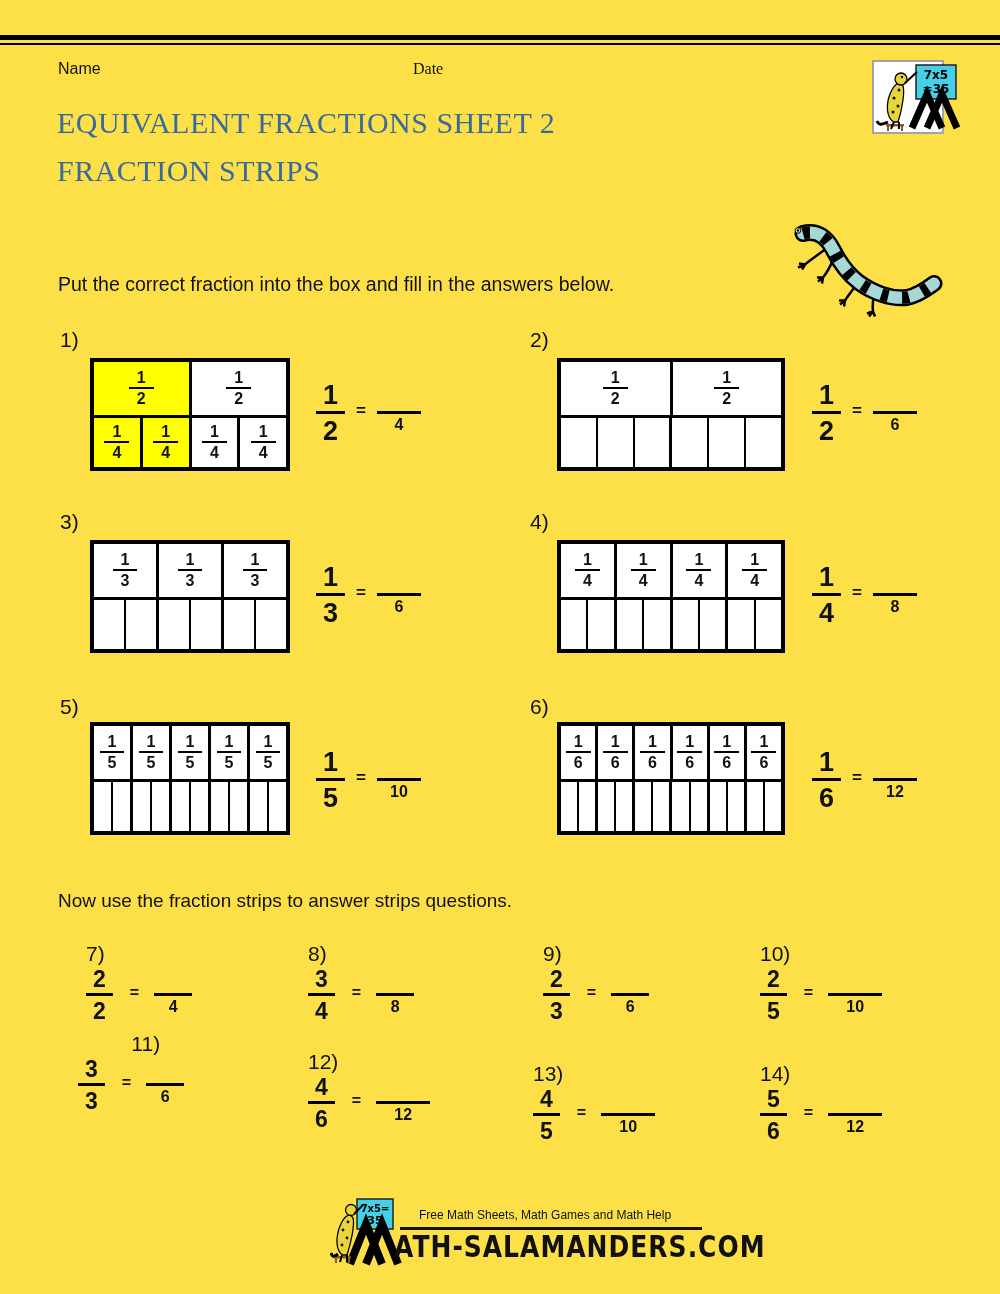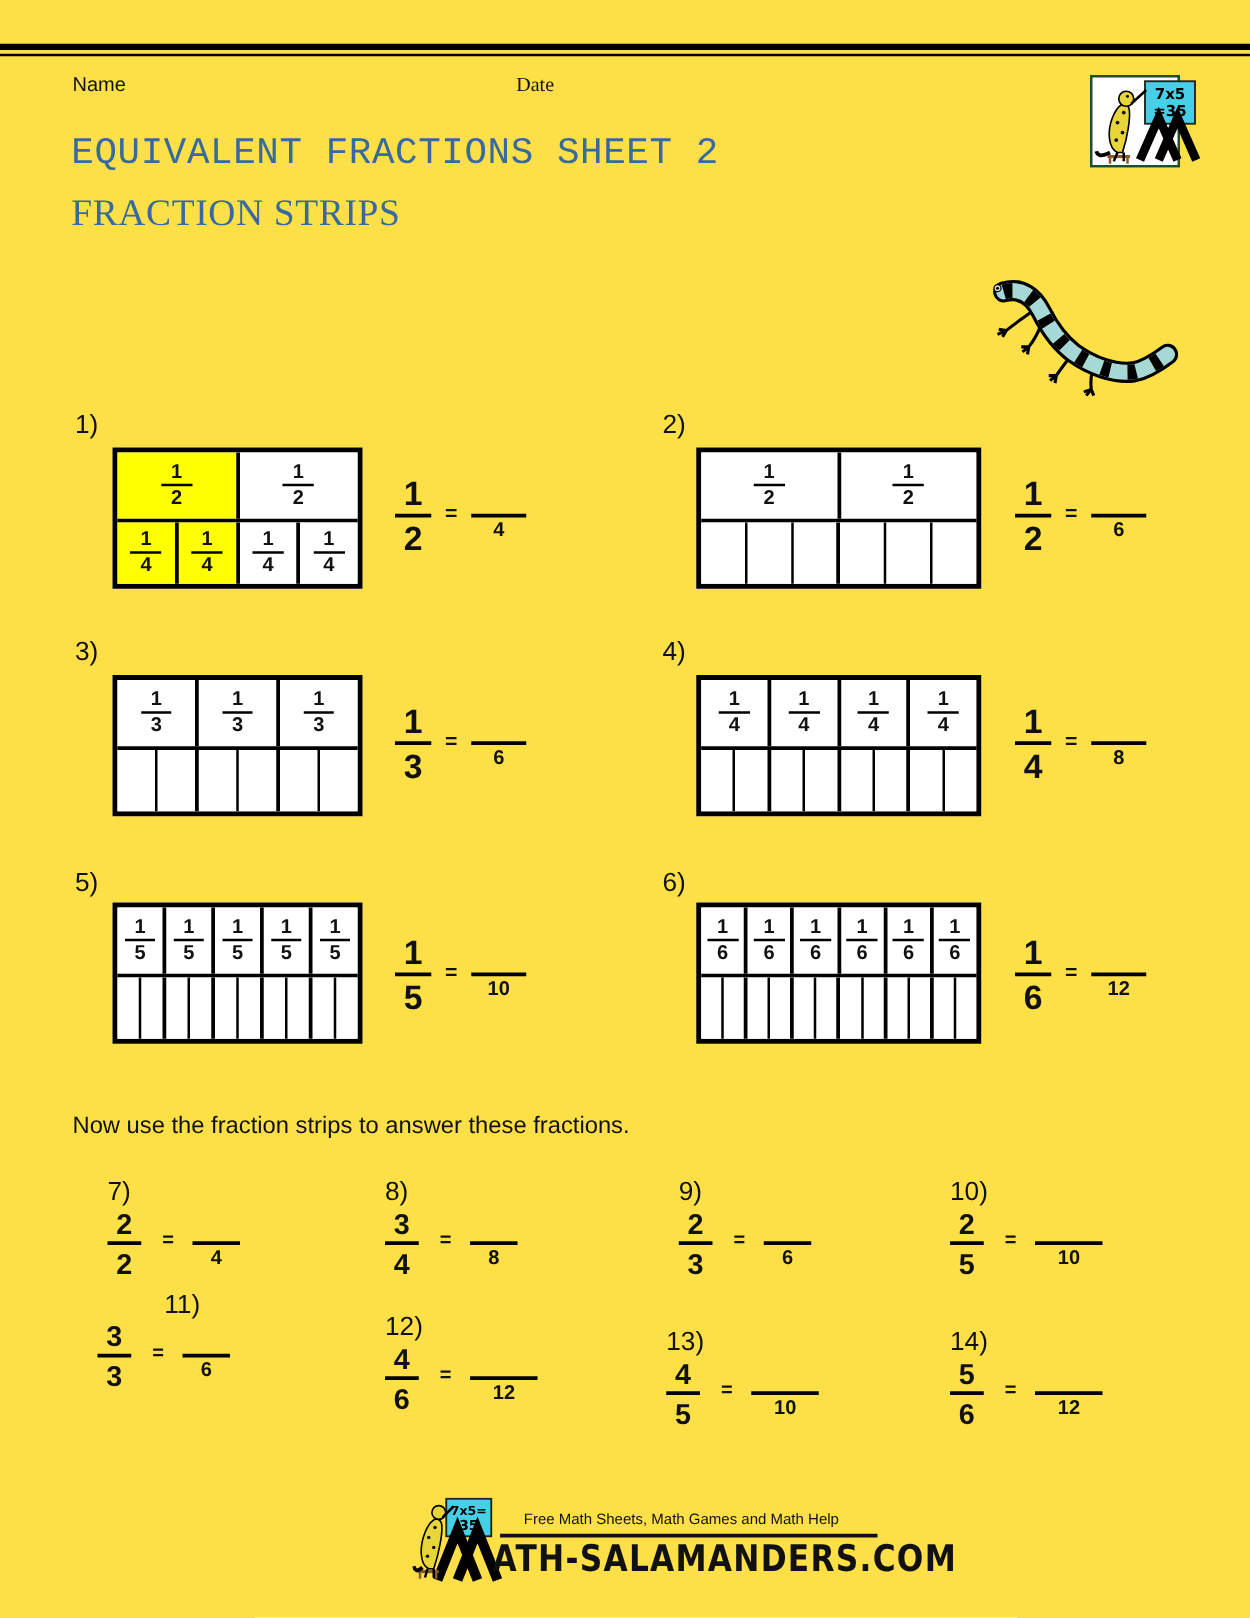--- a/index.html
+++ b/index.html
@@ -3,27 +3,27 @@
 <meta charset="utf-8">
 <style>
   html,body{margin:0;padding:0;background:#fff;}
   .sheet{position:relative;width:1000px;height:1294px;background:#fde047;overflow:hidden;
          font-family:"Liberation Sans",sans-serif;color:#111;}
   
   .rule-thick{position:absolute;left:0;top:35px;width:1000px;height:5px;background:#000;}
   .rule-thin{position:absolute;left:0;top:43px;width:1000px;height:2px;background:#000;}
   .name-label{position:absolute;left:58px;top:60px;font-size:16px;}
   .date-label{position:absolute;left:413px;top:60px;font-size:16px;font-family:Liberation Serif, serif;}
-  .title1{position:absolute;left:57px;top:106px;font-family:Liberation Mono, monospace;
+  .title1{position:absolute;left:57px;top:106px;font-family:Liberation Serif, serif;
           font-size:30px;color:#376A9E;letter-spacing:.5px;}
   .title2{position:absolute;left:57px;top:154px;font-family:Liberation Serif, serif;
           font-size:30px;color:#376A9E;letter-spacing:.5px;}
   .instr1{position:absolute;left:58px;top:221px;font-size:19.5px;}
   .instr2{position:absolute;left:58px;top:273px;font-size:19.5px;}
-  .corner-logo{position:absolute;left:872px;top:60px;width:72px;height:74px;border:2px solid #14532d;
+  .corner-logo{position:absolute;left:872px;top:60px;width:72px;height:74px;border:2px solid #a3a3a3;
                background:#fff;box-sizing:border-box;}
   .lizard{position:absolute;left:783px;top:218px;width:160px;height:108px;}
 
   
   .sp{position:absolute;width:470px;height:180px;}
   .colL{left:60px;} .colR{left:530px;}
   .rA{top:328px;} .rB{top:510px;} .rC{top:695px;}
   .pnum{position:absolute;left:0;top:0;font-size:21px;}
   .strip{position:absolute;top:30px;height:113px;border:4px solid #000;box-sizing:border-box;
          display:flex;flex-direction:column;background:#fff;}
@@ -113,20 +113,21 @@
         <circle cx="19" cy="50" r="1.5" fill="#111"></circle>
         <circle cx="25" cy="28" r="1.5" fill="#111"></circle>
         <circle cx="28" cy="15" r="1.2" fill="#111"></circle>
       </g>
     </svg>
   </div>
 
   <div class="title1">EQUIVALENT FRACTIONS SHEET 2</div>
   <div class="title2">FRACTION STRIPS</div>
 
+  <div class="instr2">Put the correct fraction into the box and fill in the answers below.</div>
 
   <svg class="lizard" viewBox="0 0 160 105">
     <g stroke="#000" stroke-width="2.5" fill="none">
       <path d="M42 30 C34 36 28 40 22 45 M22 45 l-6 -1 M22 45 l-3 5 M22 45 l-7 3"></path>
       <path d="M50 40 C47 48 44 53 40 58 M40 58 l-6 0 M40 58 l-1 6 M40 58 l-5 4"></path>
       <path d="M76 62 C70 70 66 75 62 81 M62 81 l-6 0 M62 81 l-1 6 M62 81 l-5 4"></path>
       <path d="M92 70 C90 79 89 85 90 92 M90 92 l-6 2 M90 92 l2 5 M90 92 l-4 5"></path>
     </g>
     <g fill="none" stroke-linecap="round">
       <path d="M20 14 C34 10 44 18 50 30 C56 42 64 54 76 63 C90 73 108 80 124 78 C134 76 143 70 151 64" stroke="#000" stroke-width="17"></path>
@@ -461,21 +462,21 @@
           </span>
           <span class="eq">=</span>
           <span class="ans">
             <span class="anstop w2"></span>
             <span class="ad">12</span>
           </span>
         </span>
       </div>
   </div>
 
-  <div class="heading2">Now use the fraction strips to answer these fractions.</div>
+  <div class="heading2">Now use the fraction strips to answer strips questions.</div>
 
   <div class="q q7"><span class="qlabel">7)</span><span class="eqgroup">
         <span class="frac">
           <span class="fn">2</span>
           <span class="fd">2</span>
         </span>
         <span class="eq">=</span>
         <span class="ans">
           <span class="anstop w1"></span>
           <span class="ad">4</span>

